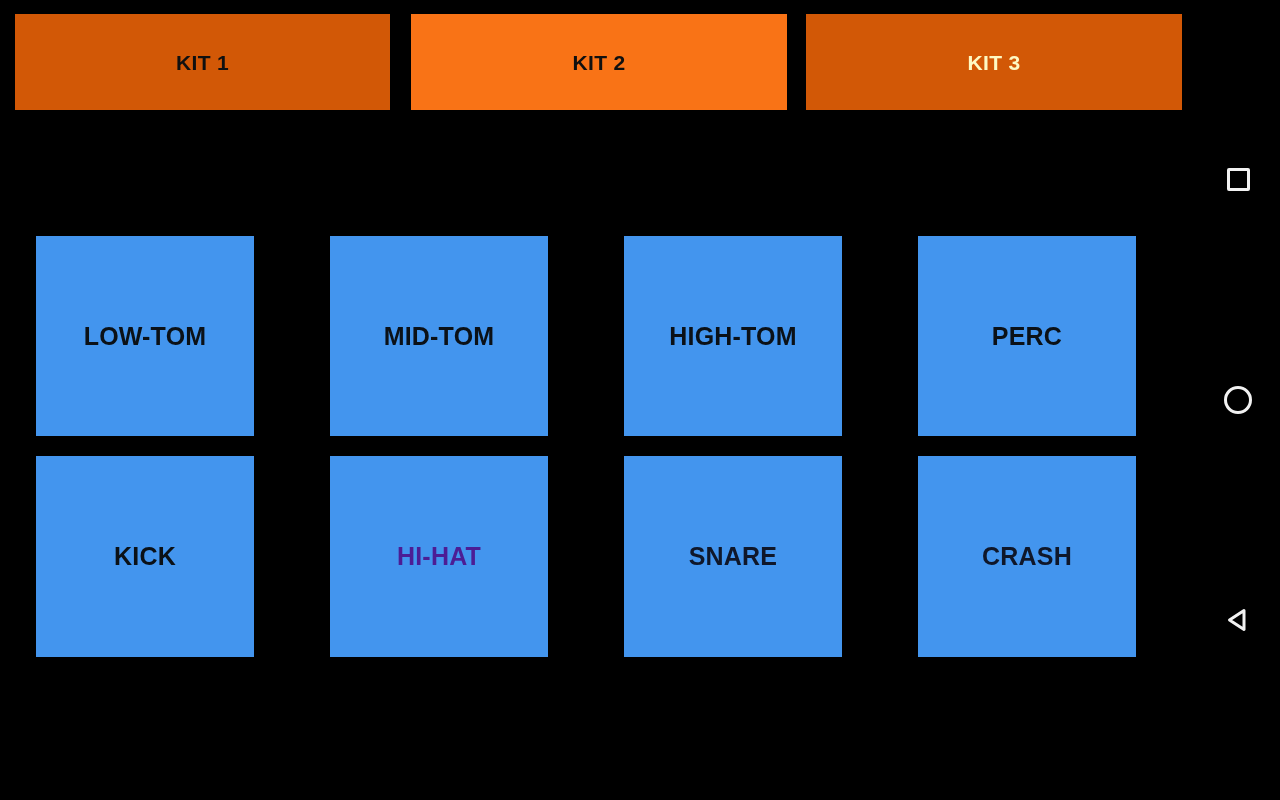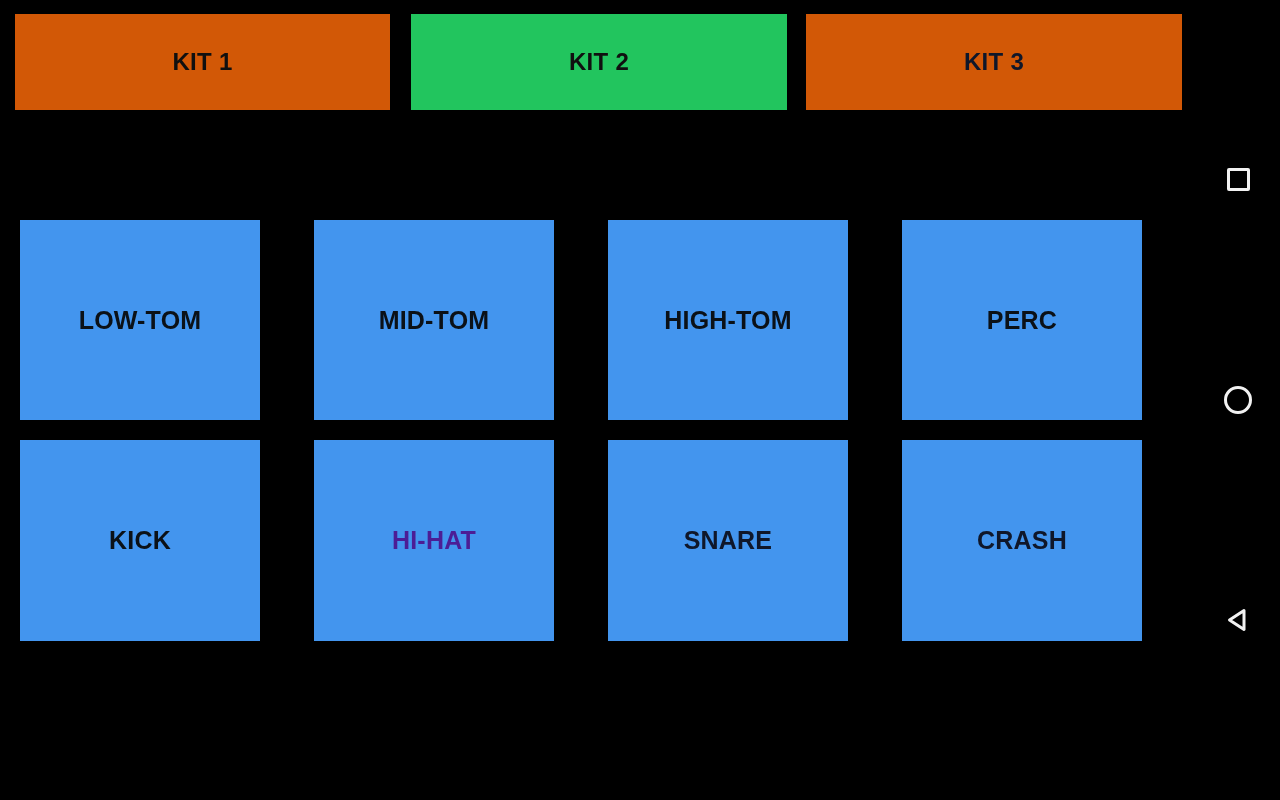--- a/index.html
+++ b/index.html
@@ -44,21 +44,21 @@
     top: 0;
     height: 96px;
     display: flex;
     align-items: center;
     justify-content: center;
     border: 0;
     padding: 0;
     margin: 0;
     color: #101010;
     font-family: "Liberation Sans", sans-serif;
-    font-size: 24px;
+    font-size: 21px;
     font-weight: bold;
     letter-spacing: 0.3px;
     line-height: 1;
     cursor: pointer;
     user-select: none;
     -webkit-user-select: none;
   }
   .kit-button:nth-child(1) { left: 0px;   width: 375px; }
   .kit-button:nth-child(2) { left: 396px; width: 376px; }
   .kit-button:nth-child(3) { left: 791px; width: 376px; }
@@ -71,22 +71,22 @@
     width: 1156px;
     height: 421px;
   }
   .pad {
     position: absolute;
     display: flex;
     align-items: center;
     justify-content: center;
     border: 0;
     padding: 14px;
-    margin: 0;
-    width: 240px;
+    margin: 16px;
+    width: 218px;
     height: 200px;
     background: #4395EE;
     color: #0B1117;
     font-family: "Liberation Sans", sans-serif;
     font-size: 25px;
     font-weight: bold;
     letter-spacing: 0.2px;
     line-height: 1;
     cursor: pointer;
     user-select: none;
@@ -140,22 +140,22 @@
 </style>
 </head>
 <body style="background: rgb(0, 0, 0);">
 
 <div id="screen">
 
   <div id="app-area">
 
     <div id="kit-row">
       <button class="kit-button" style="background: rgb(210, 88, 6); color: rgb(16, 16, 16);">KIT 1</button>
-      <button class="kit-button" style="background: #22c55e; color: rgb(16, 16, 16);">KIT 2</button>
-      <button class="kit-button" style="background: rgb(210, 88, 6); color: #0f172a;">KIT 3</button>
+      <button class="kit-button" style="background: #f97316; color: rgb(16, 16, 16);">KIT 2</button>
+      <button class="kit-button" style="background: rgb(210, 88, 6); color: #fef9c3;">KIT 3</button>
     </div>
 
     <div id="pad-grid">
       <button class="pad row-0 col-0" style="background: rgb(67, 149, 238); color: rgb(11, 17, 23);">LOW-TOM</button>
       <button class="pad row-0 col-1" style="background: rgb(67, 149, 238); color: rgb(11, 17, 23);">MID-TOM</button>
       <button class="pad row-0 col-2" style="background: rgb(67, 149, 238); color: rgb(11, 17, 23);">HIGH-TOM</button>
       <button class="pad row-1 col-0" style="background: rgb(67, 149, 238); color: rgb(11, 17, 23);">KICK</button>
 
       <button class="pad row-0 col-3" style="background: rgb(67, 149, 238); color: rgb(11, 17, 23);">PERC</button>
       <button class="pad row-1 col-1" style="background: rgb(67, 149, 238); color: #4c1d95;">HI-HAT</button>

